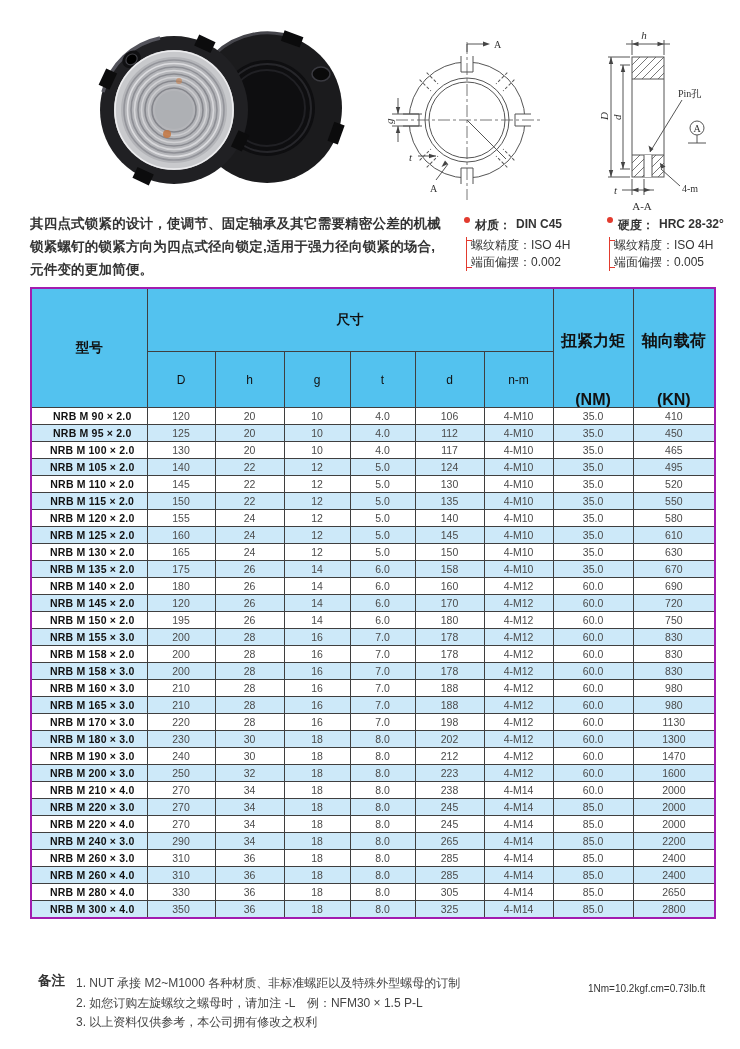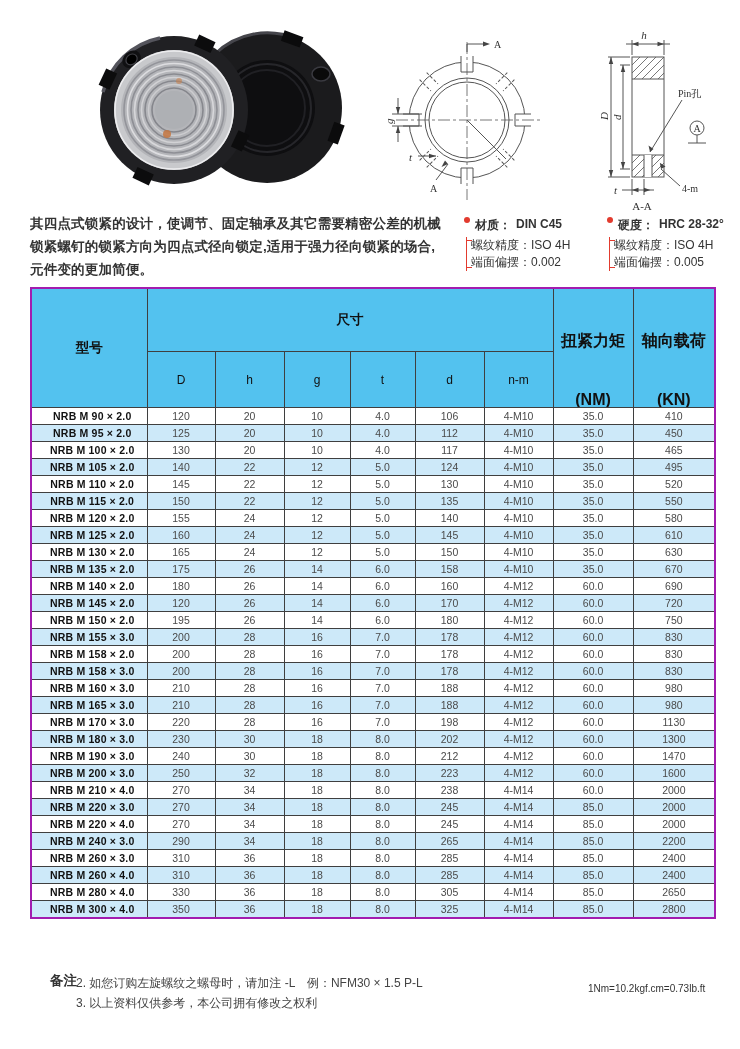--- a/index.html
+++ b/index.html
@@ -38,21 +38,21 @@
   th.big { font-size:13.5px !important; font-weight:700; }
   thead tr.r1 th { height:24px; }
   thead tr.r2 th { height:21px; font-weight:400; }
   .two-line { line-height:15px; font-weight:700; font-size:16px;margin-top:44px; }
   #spec-table tbody td { height:17px; font-size:10.5px; color:#4a4a4a; padding:0 2px; }
   #spec-table tbody td.model { text-align:center; padding-left:8px; font-weight:700;
                 color:#111; font-size:10.5px; letter-spacing:0.2px; }
   #spec-table tbody tr.alt td { background:#cde9f9; }
 
   
-  #notes-label { left:38px; top:972px; font-size:13.5px; font-weight:700; color:#333;margin-left:12px; }
+  #notes-label { left:38px; top:972px; font-size:13.5px; font-weight:700; color:#333; }
   #notes-list  { left:76px; top:974px; font-size:12px; color:#444; line-height:19.5px; }
   #conversion  { left:588px; top:983px; font-size:10px; color:#333; }
 
   svg text { font-family:"Liberation Serif", serif; fill:#333; }
   svg .dim { font-style:italic; font-size:11px; }
   svg .lbl { font-size:10px; }
 </style>
 </head>
 <body>
 
@@ -650,16 +650,17 @@
         <td>325</td>
         <td>4-M14</td>
         <td>85.0</td>
         <td>2800</td>
       </tr>
     </tbody>
 </table>
 
 <div id="notes-label" class="abs">备注</div>
 <div id="notes-list" class="abs">
+  <div>1. NUT 承接 M2~M1000 各种材质、非标准螺距以及特殊外型螺母的订制</div>
   <div>2. 如您订购左旋螺纹之螺母时，请加注 -L　例：NFM30 × 1.5 P-L</div>
   <div>3. 以上资料仅供参考，本公司拥有修改之权利</div>
 </div>
 <div id="conversion" class="abs">1Nm=10.2kgf.cm=0.73lb.ft</div>
 
 </body></html>

